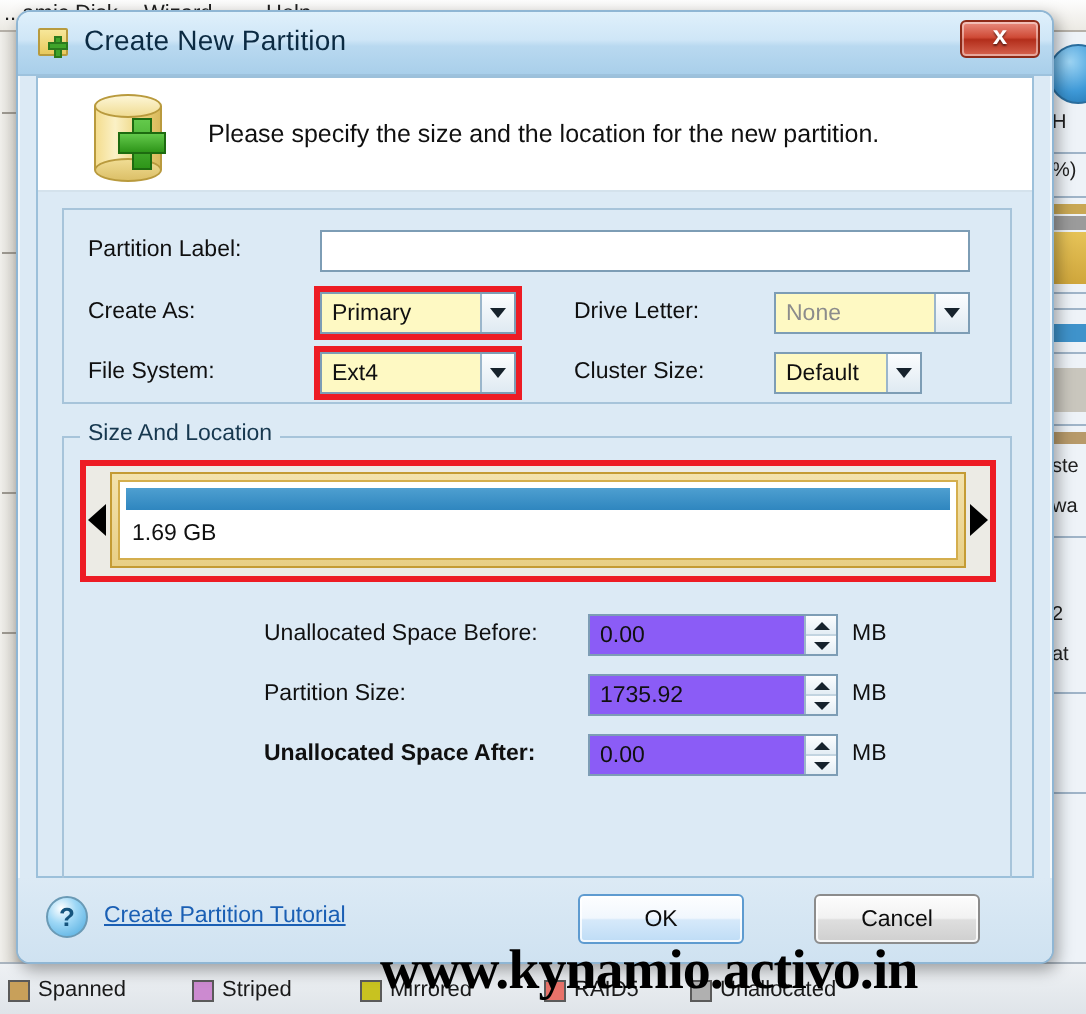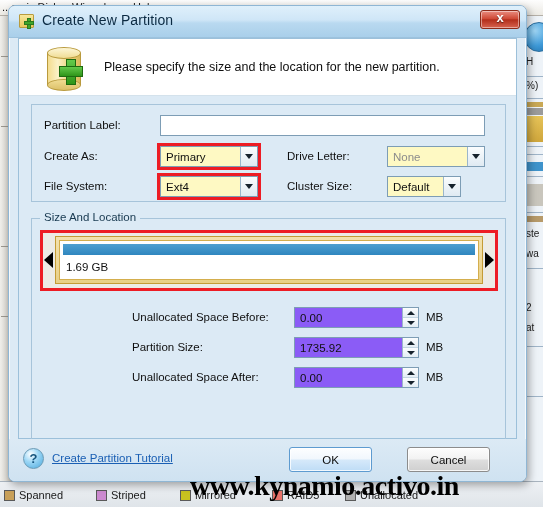--- a/index.html
+++ b/index.html
@@ -510,21 +510,21 @@
             <span class="b up">
                 <i></i>
               </span>
             <span class="b dn">
                 <i></i>
               </span>
           </span>
         </div>
         <span class="unit" style="left:394px; top:122px;">MB</span>
 
-        <span class="field-label" style="left:100px; top:152px;">Unallocated Space After:</span>
+        <span class="field-label" style="left:100px; top:152px;font-weight:bold;">Unallocated Space After:</span>
         <div class="spin" style="left:262px; top:148px; width:125px; height:21px;">
           <span class="val">0.00</span>
           <span class="btns">
             <span class="b up">
                 <i></i>
               </span>
             <span class="b dn">
                 <i></i>
               </span>
           </span>

